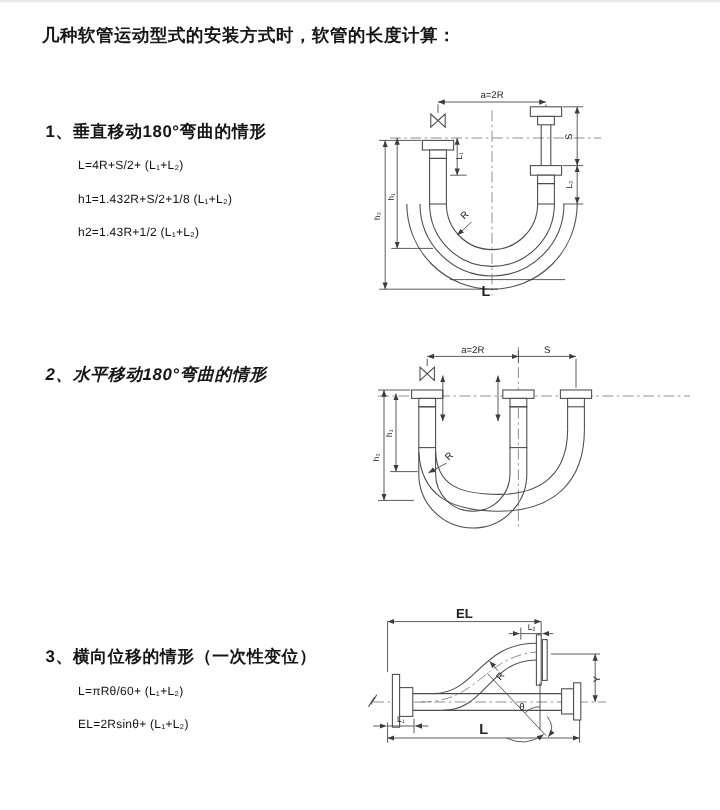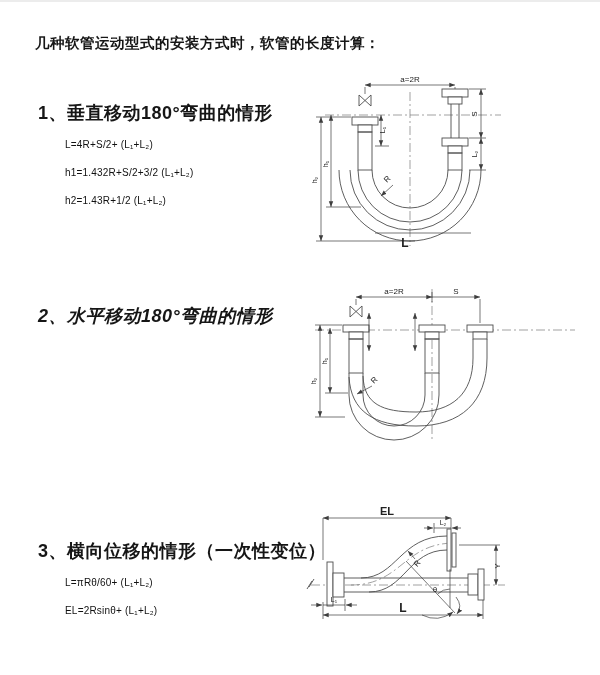--- a/index.html
+++ b/index.html
@@ -4,28 +4,28 @@
 <style>
   html,body { margin:0; padding:0; }
   body {
     width:600px; height:675px; position:relative; overflow:hidden;
     background:#ffffff;
     font-family:"Liberation Sans","DejaVu Sans",sans-serif;
     color:#1a1a1a;
   }
   .scan-edge { position:absolute; left:0; top:0; width:600px; height:2px; background:#ececec; }
   .title {
-    position:absolute; left:35px; top:34px;
+    position:absolute; left:35px; top:20px;
     font-size:14.5px; font-weight:bold; letter-spacing:0.5px; color:#161616;
   }
   .section { position:absolute; left:38px; }
   .sec1 { top:101px; }
   .sec2 { top:304px;font-style:italic; }
   .sec3 { top:539px; }
-  .heading { font-size:18px; font-weight:bold; letter-spacing:0.5px; color:#161616; }
+  .heading { font-size:14px; font-weight:bold; letter-spacing:0.5px; color:#161616; }
   .formulas { margin-top:6px; padding-left:27px; }
   .formula { height:28px; line-height:28px; font-size:10px; color:#111; letter-spacing:0.2px; }
   .diagram { position:absolute; }
   .d1 { left:303px; top:72px; }
   .d2 { left:303px; top:283px; }
   .d3 { left:303px; top:502px; }
   svg { display:block; }
   svg text { fill:#222; font-family:"Liberation Sans","DejaVu Sans",sans-serif; }
   .geo   { stroke:#4d4d4d; stroke-width:0.9; fill:none; }
   .geof  { stroke:#4d4d4d; stroke-width:0.9; fill:#ffffff; }
@@ -38,21 +38,21 @@
 <body>
 
 <div class="scan-edge"></div>
 
 <div class="title">几种软管运动型式的安装方式时，软管的长度计算：</div>
 
 <div class="section sec1">
   <div class="heading">1、垂直移动180°弯曲的情形</div>
   <div class="formulas">
     <div class="formula">L=4R+S/2+ (L₁+L₂)</div>
-    <div class="formula">h1=1.432R+S/2+3/2 (L₁+L₂)</div>
+    <div class="formula">h1=1.432R+S/2+1/8 (L₁+L₂)</div>
     <div class="formula">h2=1.43R+1/2 (L₁+L₂)</div>
   </div>
 </div>
 
 <div class="section sec2">
   <div class="heading">2、水平移动180°弯曲的情形</div>
 </div>
 
 <div class="section sec3">
   <div class="heading">3、横向位移的情形（一次性变位）</div>

